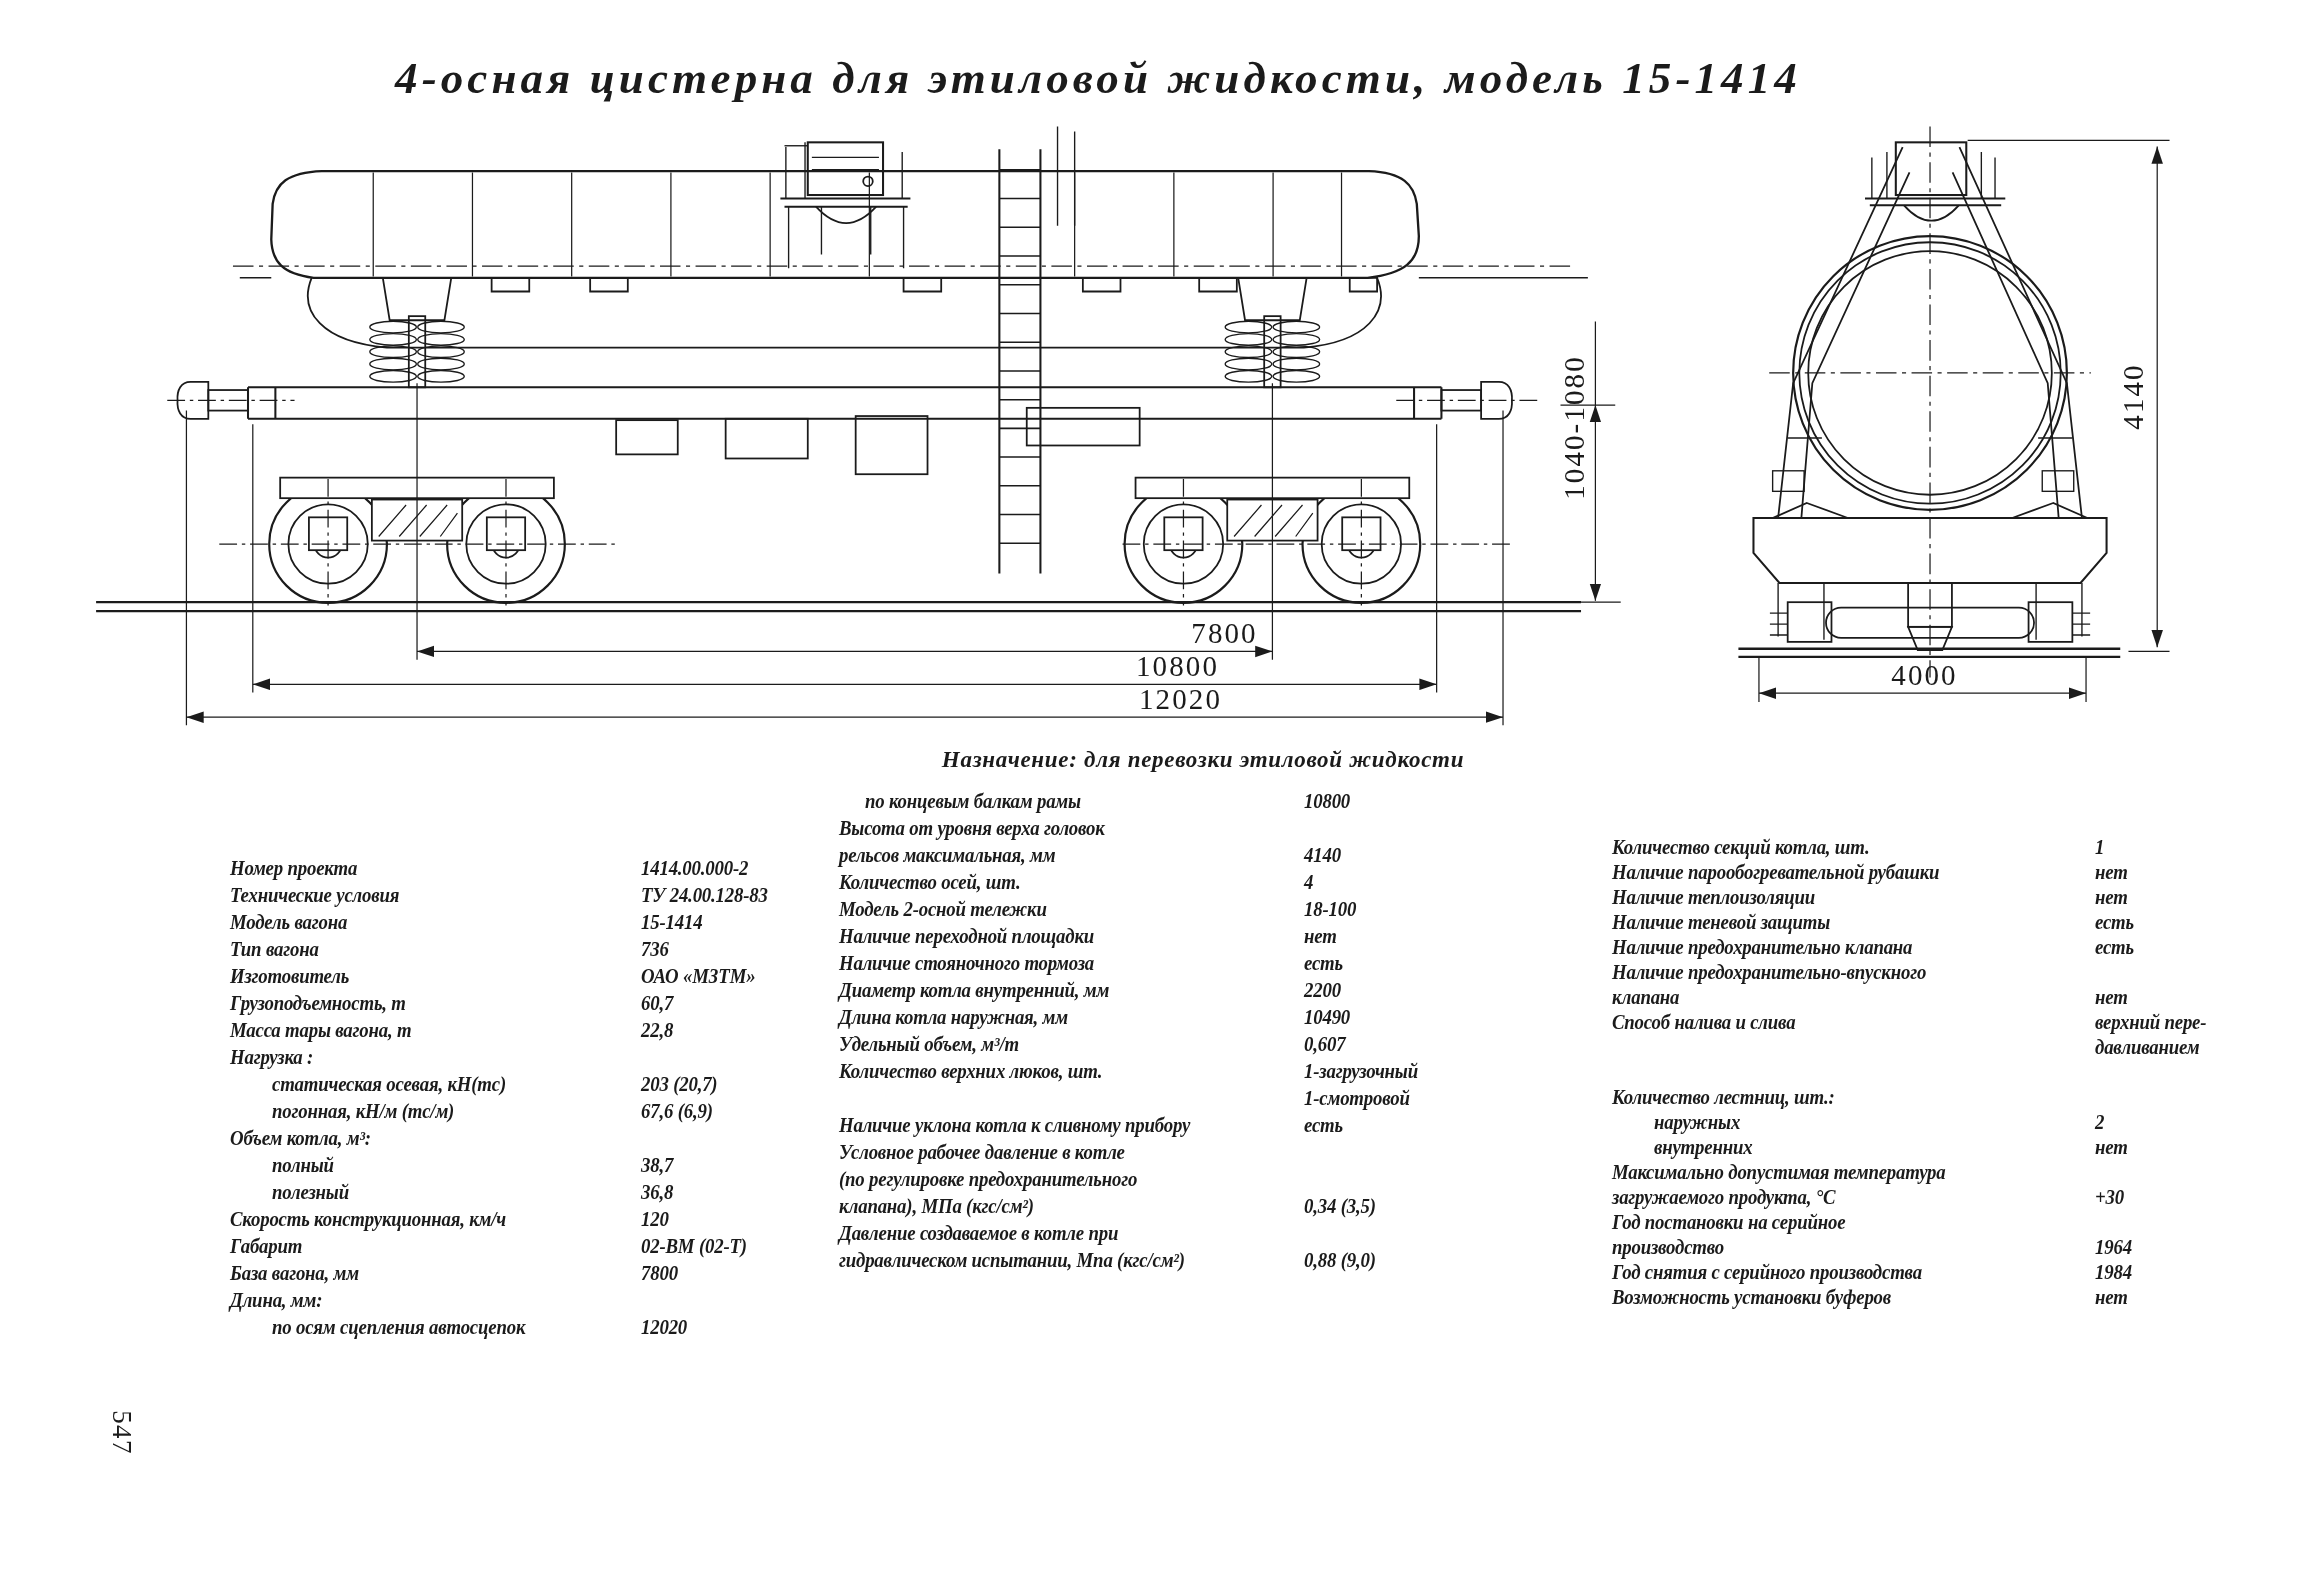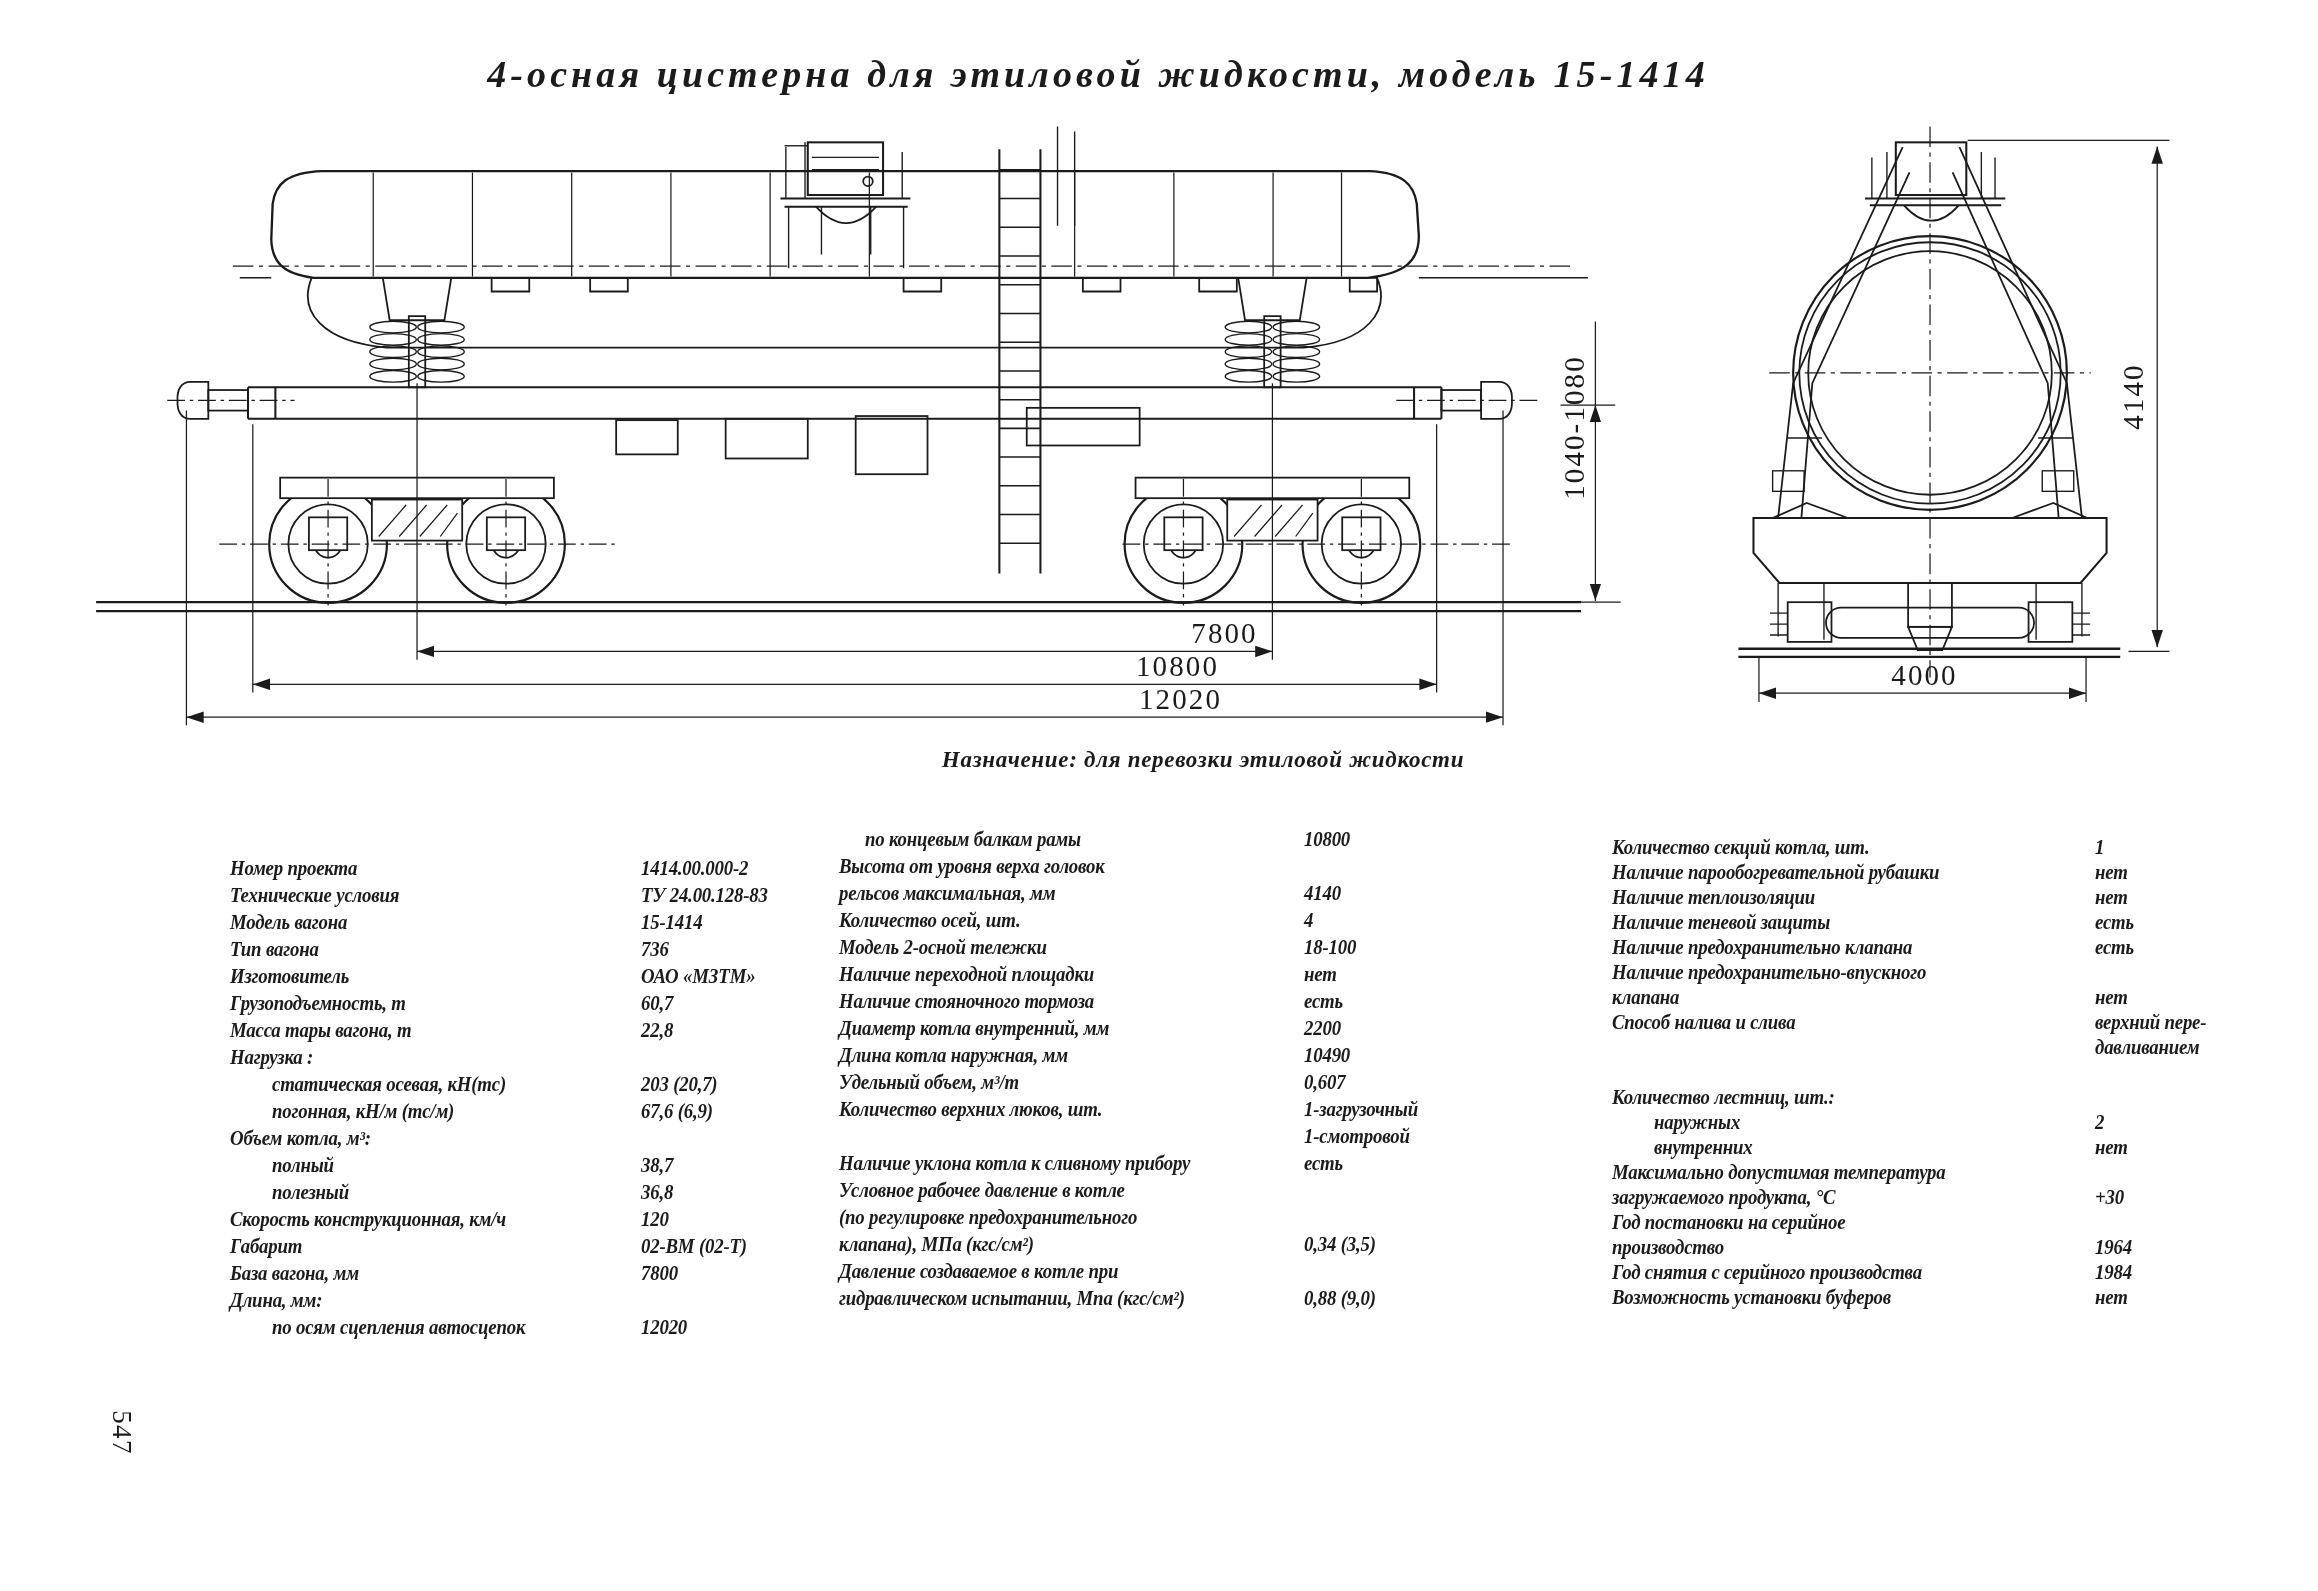--- a/index.html
+++ b/index.html
@@ -5,21 +5,21 @@
   html,body{margin:0;padding:0;}
   body{
     width:2319px;height:1591px;position:relative;
     background:#ffffff;color:#1b1b1b;
     font-family:"Liberation Serif",serif;
     overflow:hidden;
   }
   .abs{position:absolute;}
   #page-title{
     left:277px;top:52px;width:1642px;text-align:center;
-    font-size:38px;font-weight:bold;font-style:italic;letter-spacing:4.1px;
+    font-size:45px;font-weight:bold;font-style:italic;letter-spacing:4.1px;
     white-space:nowrap;
   }
   #purpose-line{
     left:861px;top:747px;width:684px;text-align:center;
     font-size:23px;font-weight:bold;font-style:italic;letter-spacing:0.7px;
     white-space:nowrap;
   }
   #drawing-svg{left:0;top:0;}
   .dim{
     position:absolute;font-size:29px;font-weight:400;letter-spacing:2.1px;
@@ -238,21 +238,21 @@
     <div class="spec-row ind1"><span class="lbl">погонная, кН/м (тс/м)</span><span class="val">67,6 (6,9)</span></div>
     <div class="spec-row"><span class="lbl">Объем котла, м³:</span><span class="val"></span></div>
     <div class="spec-row ind1"><span class="lbl">полный</span><span class="val">38,7</span></div>
     <div class="spec-row ind1"><span class="lbl">полезный</span><span class="val">36,8</span></div>
     <div class="spec-row"><span class="lbl">Скорость конструкционная, км/ч</span><span class="val">120</span></div>
     <div class="spec-row"><span class="lbl">Габарит</span><span class="val">02-ВМ (02-Т)</span></div>
     <div class="spec-row"><span class="lbl">База вагона, мм</span><span class="val">7800</span></div>
     <div class="spec-row"><span class="lbl">Длина, мм:</span><span class="val"></span></div>
     <div class="spec-row ind1"><span class="lbl">по осям сцепления автосцепок</span><span class="val">12020</span></div>
   </div>
-<div class="spec-col c2" style="left:839px;top:828px;">
+<div class="spec-col c2" style="left:839px;top:790px;">
     <div class="spec-row ind2"><span class="lbl">по концевым балкам рамы</span><span class="val">10800</span></div>
     <div class="spec-row"><span class="lbl">Высота от уровня верха головок</span><span class="val"></span></div>
     <div class="spec-row"><span class="lbl">рельсов максимальная, мм</span><span class="val">4140</span></div>
     <div class="spec-row"><span class="lbl">Количество осей, шт.</span><span class="val">4</span></div>
     <div class="spec-row"><span class="lbl">Модель 2-осной тележки</span><span class="val">18-100</span></div>
     <div class="spec-row"><span class="lbl">Наличие переходной площадки</span><span class="val">нет</span></div>
     <div class="spec-row"><span class="lbl">Наличие стояночного тормоза</span><span class="val">есть</span></div>
     <div class="spec-row"><span class="lbl">Диаметр котла внутренний, мм</span><span class="val">2200</span></div>
     <div class="spec-row"><span class="lbl">Длина котла наружная, мм</span><span class="val">10490</span></div>
     <div class="spec-row"><span class="lbl">Удельный объем, м³/т</span><span class="val">0,607</span></div>

